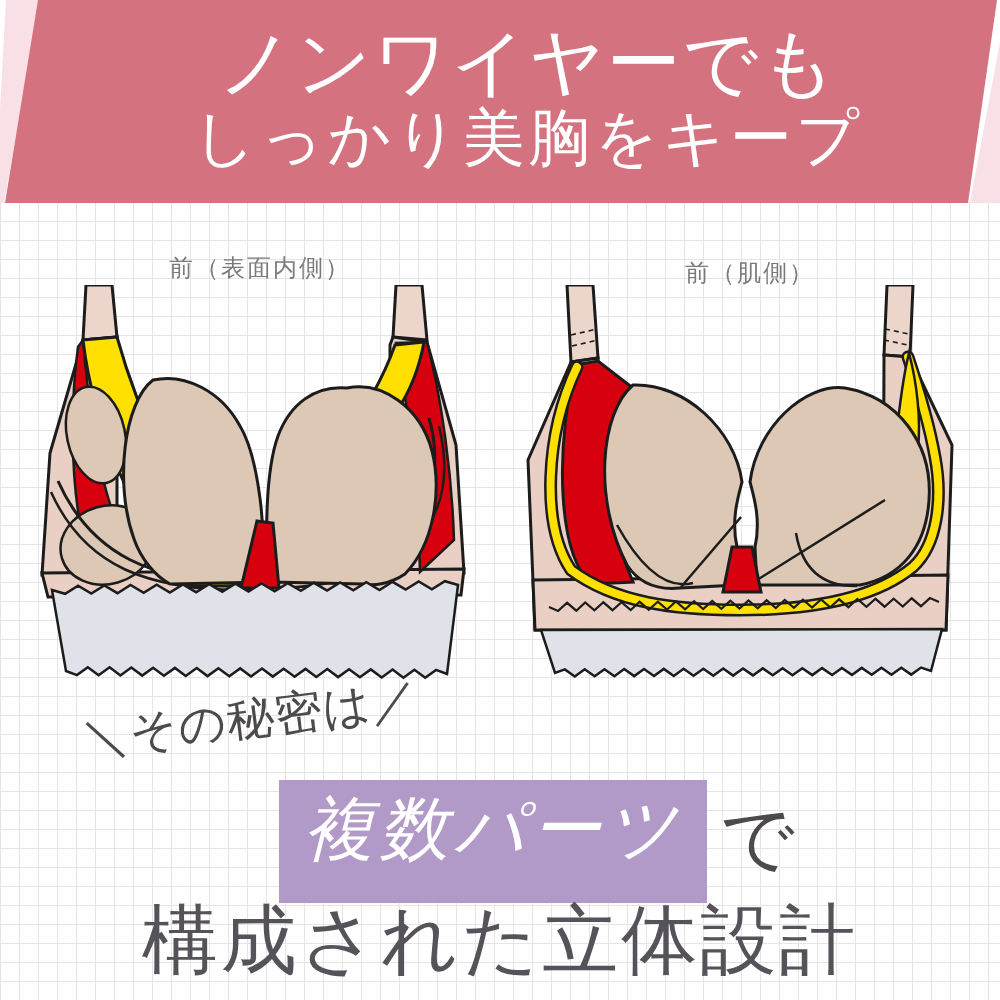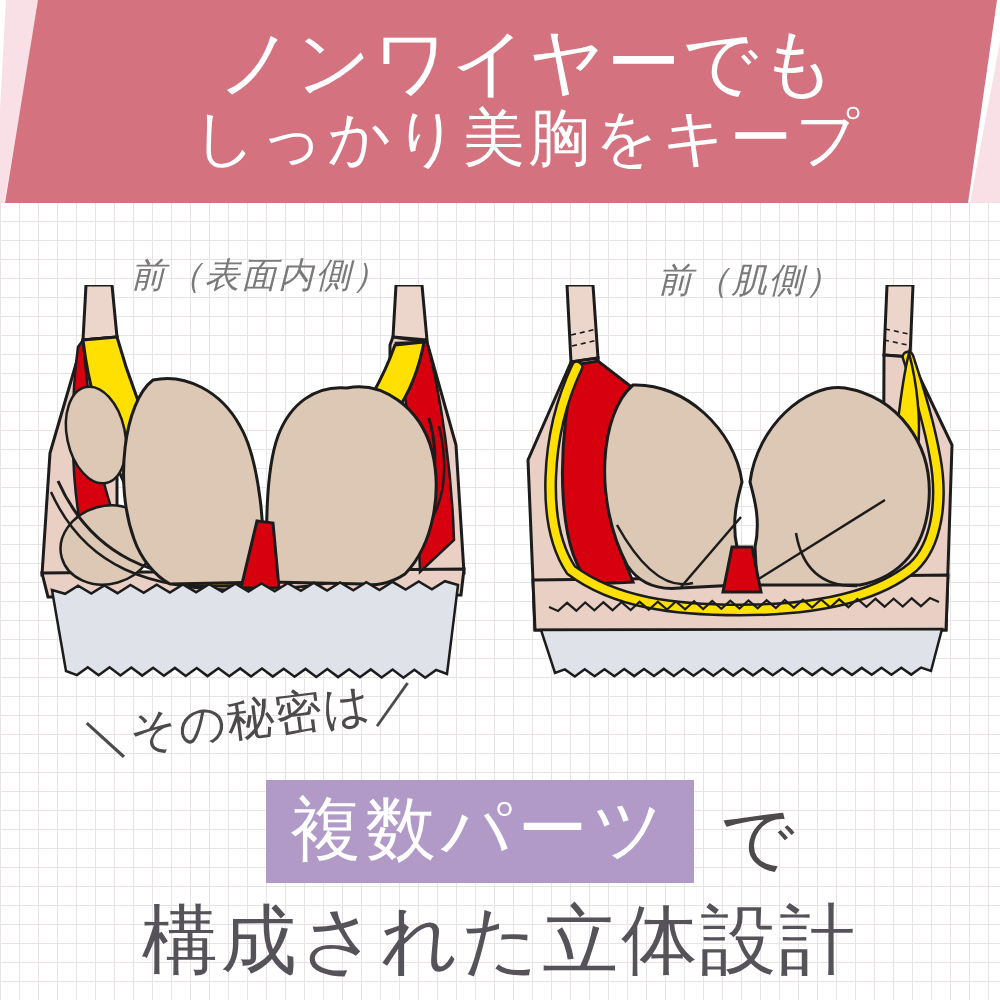--- a/index.html
+++ b/index.html
@@ -11,28 +11,28 @@
     background-image:
       linear-gradient(to right, var(--grid) 1px, transparent 1px),
       linear-gradient(to bottom, var(--grid) 1px, transparent 1px);
     background-size:19px 19px;}
   
   #banner-svg{left:0;top:0;}
   .hdr{width:1000px;text-align:center;color:var(--hdrtxt);font-weight:500;padding-left:28px;}
   #header-line1{top:14px;font-size:74px;letter-spacing:2px;}
   #header-line2{top:96px;font-size:62px;letter-spacing:4px;}
   
-  .bra-label{width:440px;text-align:center;font-size:35px;letter-spacing:2px;color:#7a7a7a;
-    font-family:"Liberation Sans","DejaVu Sans",sans-serif;font-style:italic;}
+  .bra-label{width:440px;text-align:center;font-size:24px;letter-spacing:2px;color:#7a7a7a;
+    font-family:"Liberation Sans","DejaVu Sans",sans-serif;}
   #label-left{left:40px;top:252px;}
   #label-right{left:530px;top:257px;}
   
   #secret-line{left:82px;top:708px;font-size:47px;color:#4d4a4b;transform:rotate(-7deg);
     transform-origin:left center;letter-spacing:1px;}
-  #highlight-box{left:266px;top:780px;width:428px;height:103px;}
+  #highlight-box{left:279px;top:780px;width:428px;height:123px;font-style:italic;}
   #highlight-text{width:428px;height:97px;line-height:99px;text-align:center;font-size:70px;
     letter-spacing:5px;color:#ffffff;}
   #highlight-suffix{left:720px;top:790px;font-size:73px;color:#4d4a4b;}
   #conclusion-line{left:0;top:890px;width:1000px;text-align:center;font-size:76px;
     letter-spacing:3px;color:#55525a;}
   svg .thin{stroke-width:2.2px;}
 </style>
 </head>
 <body>
 

